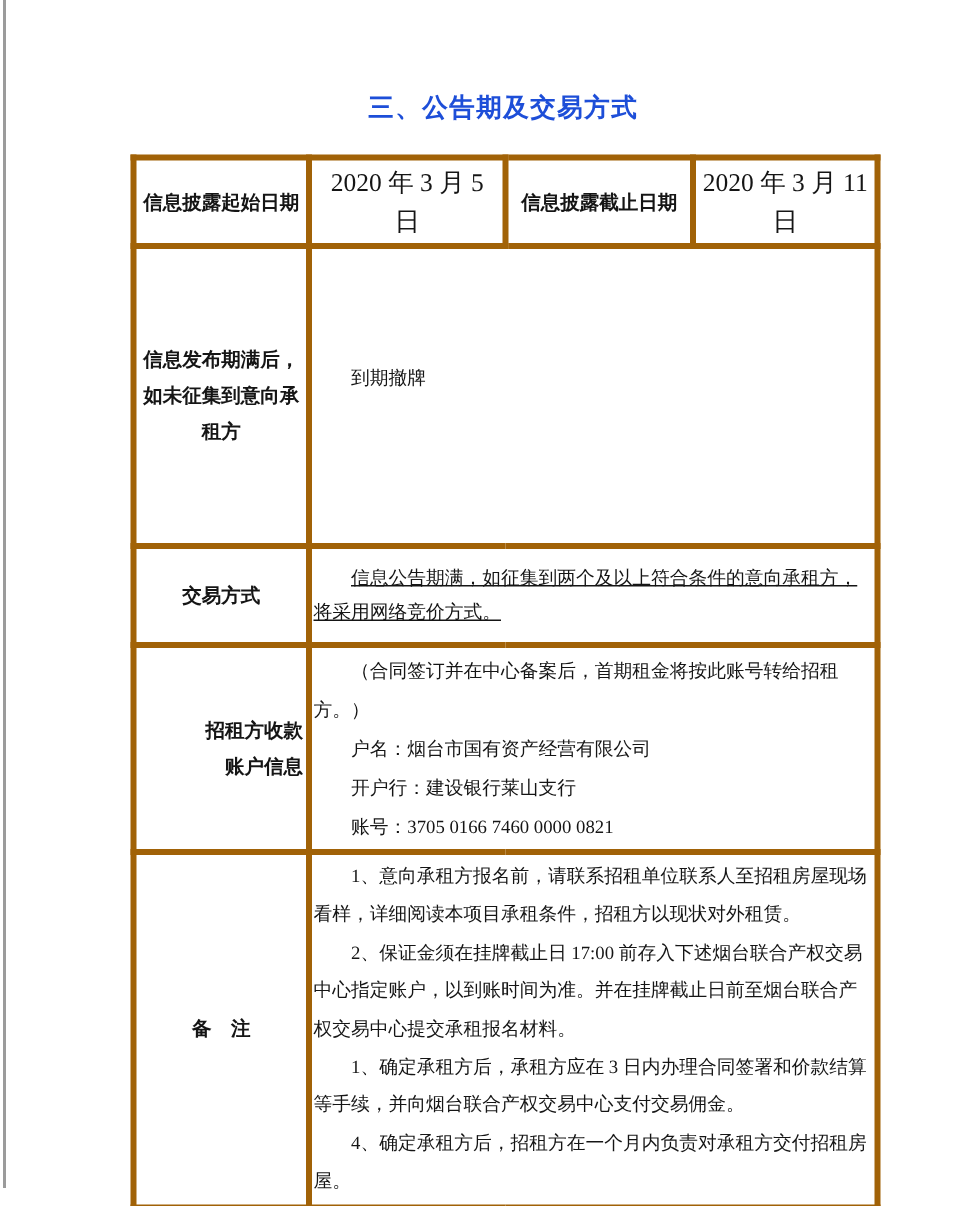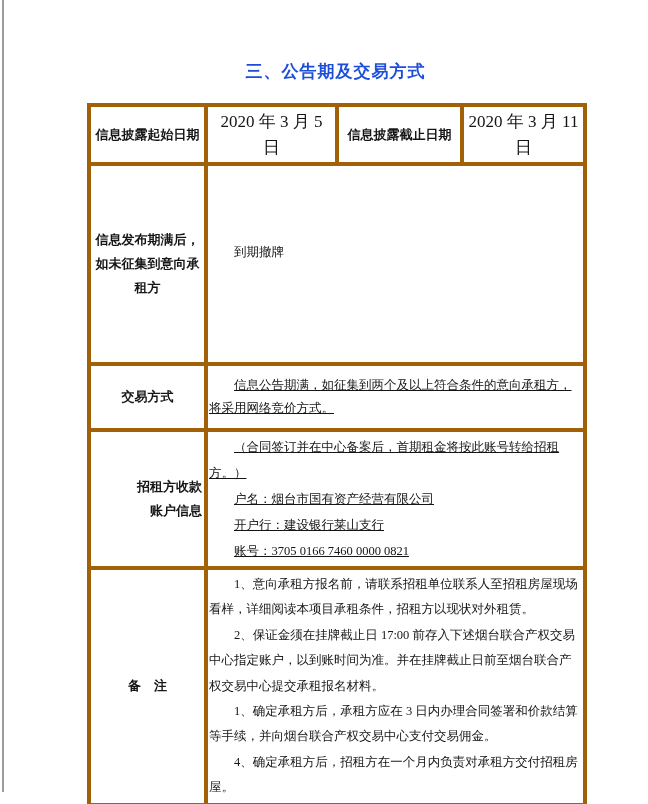--- a/index.html
+++ b/index.html
@@ -81,21 +81,21 @@
     padding: 2px;
   }
   tr.r1 { height: 41px; }
   tr.r2 { height: 42px; }
   tr.r3 { height: 200px; }
   tr.r4 { height: 66px; }
   tr.r5 { height: 123px; }
   tr.r6 { height: 202px; }
   tr.r3 td.lift { padding-bottom: 24px; }
   tr.r4 td { line-height: 23px; text-decoration: underline; }
-  tr.r5 td { line-height: 26px; text-decoration: underline; }
+  tr.r5 td { line-height: 26px; }
   tr.r6 td { line-height: 25.4px; }
 </style>
 </head>
 <body>
 
 <div class="page-edge"></div>
 
 <h1 class="title">三、公告期及交易方式</h1>
 
 <table class="info-table">

